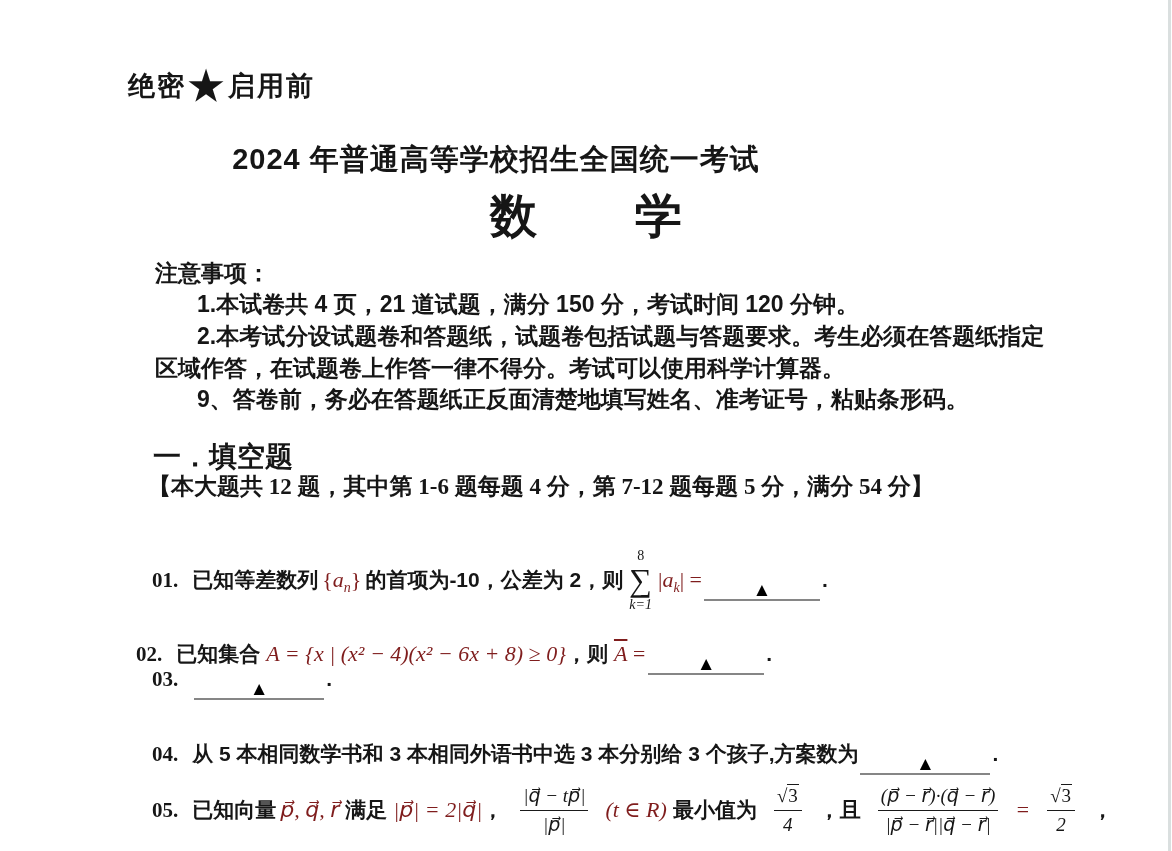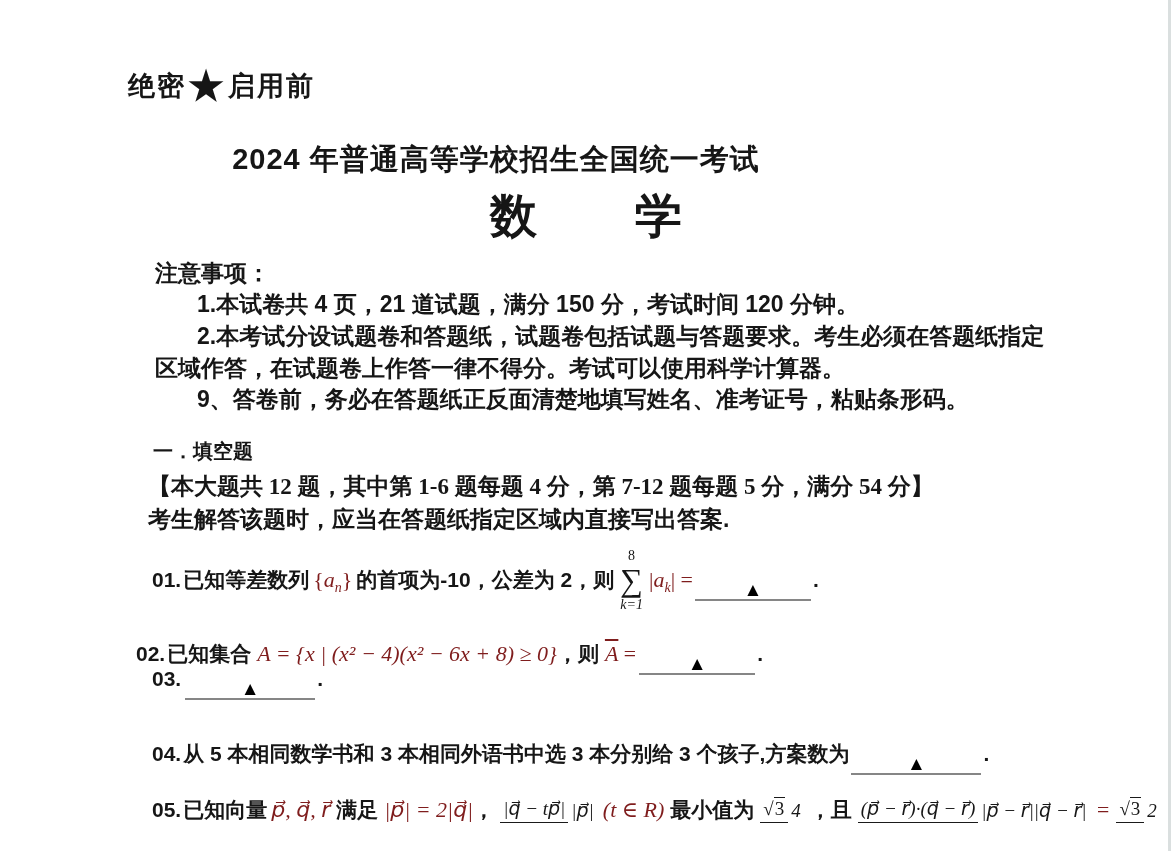--- a/index.html
+++ b/index.html
@@ -47,46 +47,46 @@
   .subject {
     position: absolute; left: 0; top: 190px; width: 1172px;
     text-align: center; font-size: 47px; font-weight: 700;
     line-height: 1.1;
   }
   .subject-gap { display: inline-block; width: 72px; }
 
   
   .abs { position: absolute; white-space: nowrap; }
   .t21 { font-size: 23px; }
-  .t24 { font-size: 20px; }
+  .t24 { font-size: 28px; }
 
   
   .row {
     position: absolute;
     display: flex; align-items: center;
     white-space: nowrap;
   }
   .row .cn { font-size: 21px; }
   .row .math { font-size: 22px; }
-  .qnum { margin-right: 2px; }
+  .qnum { margin-right: 14px; font-family: Liberation Serif, serif; }
 
   
   .sum {
     display: inline-flex; flex-direction: column; align-items: center;
     line-height: 1; margin: 0 6px;
     font-family: "Liberation Serif", "DejaVu Serif", "DejaVu Sans", serif;
   }
   .sum-upper { font-size: 14px; font-style: normal; }
   .sum-sym   { font-size: 32px; margin: 1px 0 2px 0; }
   .sum-lower { font-size: 14px; font-style: italic; }
 
   
   .frac {
-    display: inline-flex; flex-direction: row; align-items: center;
-    margin: 0 6px; line-height: 1.25;
+    display: inline-flex; flex-direction: column; align-items: center;
+    margin: 0 17px; line-height: 1.25;
   }
   .frac .num, .frac .den {
     font-family: "Liberation Serif", "DejaVu Serif", "DejaVu Sans", serif;
     font-style: italic; font-size: 19px; padding: 0 3px;
   }
   .frac .num { border-bottom: 1.5px solid #1a1a1a; padding-bottom: 2px; }
   .frac .den { padding-top: 2px; }
 
   
   .radical { font-style: normal; }
@@ -128,21 +128,20 @@
   </div>
 
   <div class="abs cn t21" style="left:155px; top:258px;">注意事项：</div>
   <div class="abs cn t21" style="left:197px; top:289px;">1.本试卷共 4 页，21 道试题，满分 150 分，考试时间 120 分钟。</div>
   <div class="abs cn t21" style="left:197px; top:321px;">2.本考试分设试题卷和答题纸，试题卷包括试题与答题要求。考生必须在答题纸指定</div>
   <div class="abs cn t21" style="left:155px; top:353px;">区域作答，在试题卷上作答一律不得分。考试可以使用科学计算器。</div>
   <div class="abs cn t21" style="left:197px; top:384px;">9、答卷前，务必在答题纸正反面清楚地填写姓名、准考证号，粘贴条形码。</div>
 
   <div class="abs cn t24" style="left:153px; top:438px;">一．填空题</div>
   <div class="abs cn t21" style="left:148px; top:471px;font-family:Liberation Serif, serif;">【本大题共 12 题，其中第 1-6 题每题 4 分，第 7-12 题每题 5 分，满分 54 分】</div>
-  <div class="abs cn t21" style="left:148px; top:504px;">考生解答该题时，应当在答题纸指定区域内直接写出答案.</div>
 
   <div class="row" style="left:152px; top:545px; height:70px;">
     <span class="cn qnum">01.</span>
     <span class="cn">已知等差数列</span>
     <span class="math ml4"><span class="upright">{</span><span>a</span><sub>n</sub><span class="upright">}</span></span>
     <span class="cn ml4">的首项为-10，公差为 2，则</span>
     <span class="sum">
       <span class="sum-upper">8</span>
       <span class="sum-sym">∑</span>
       <span class="sum-lower">k=1</span>

